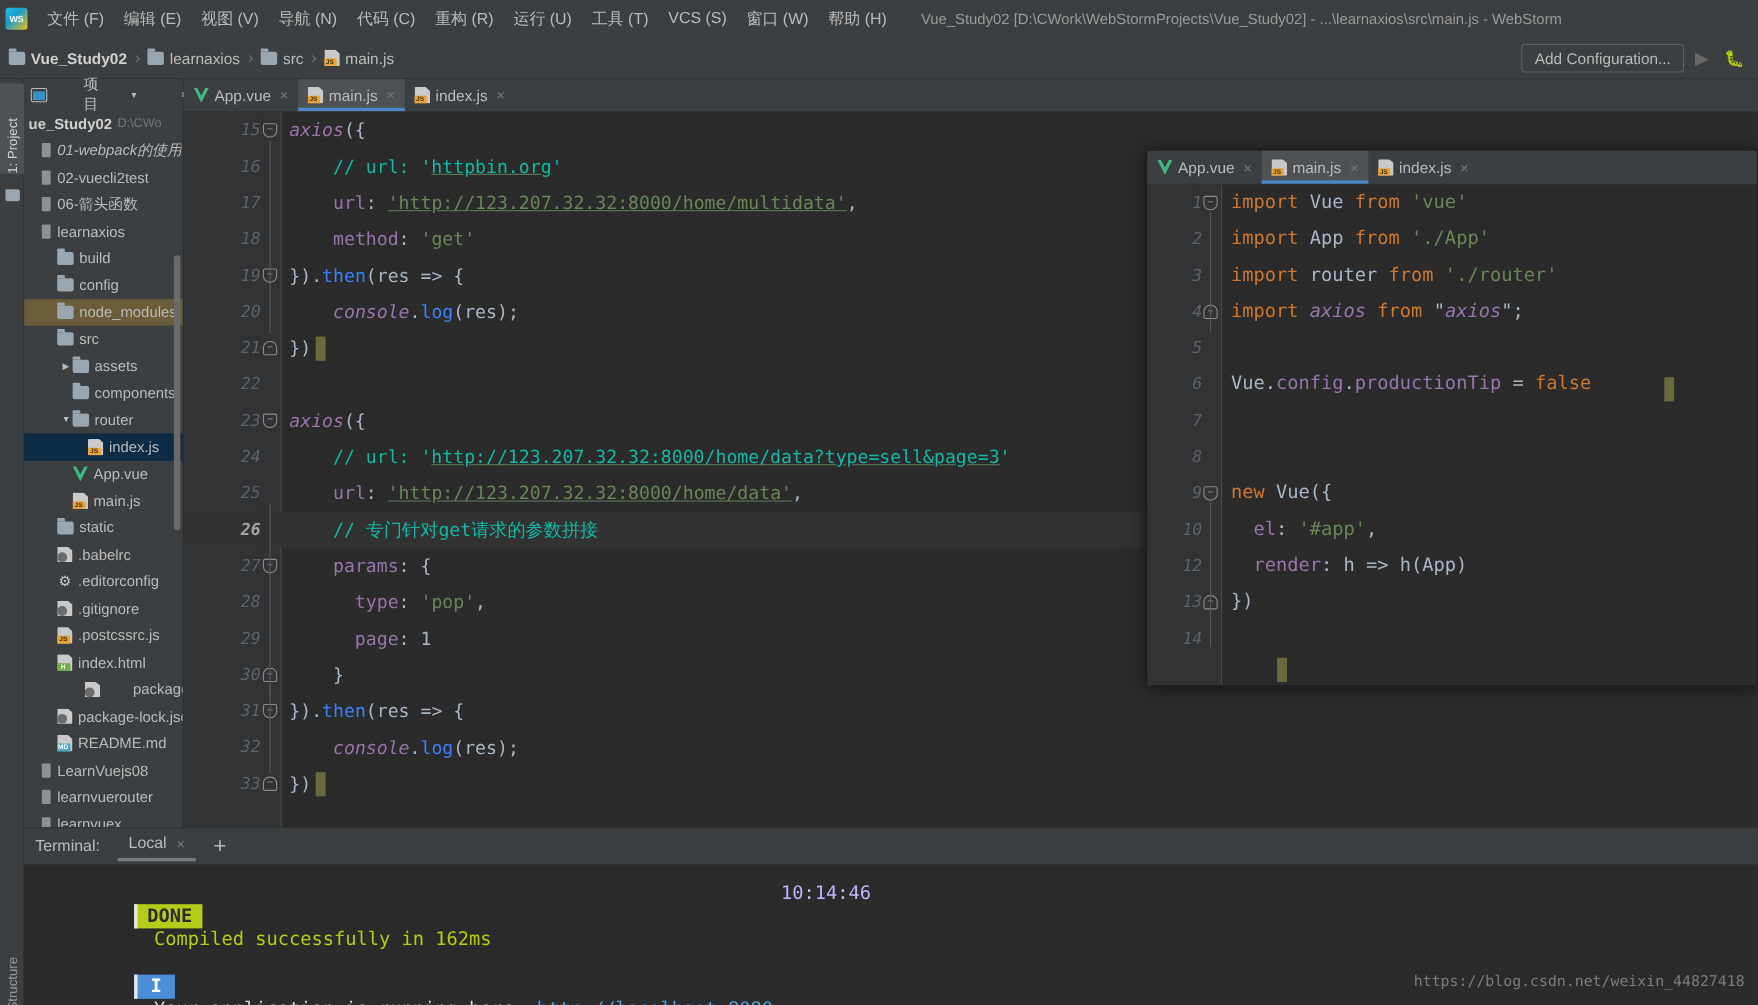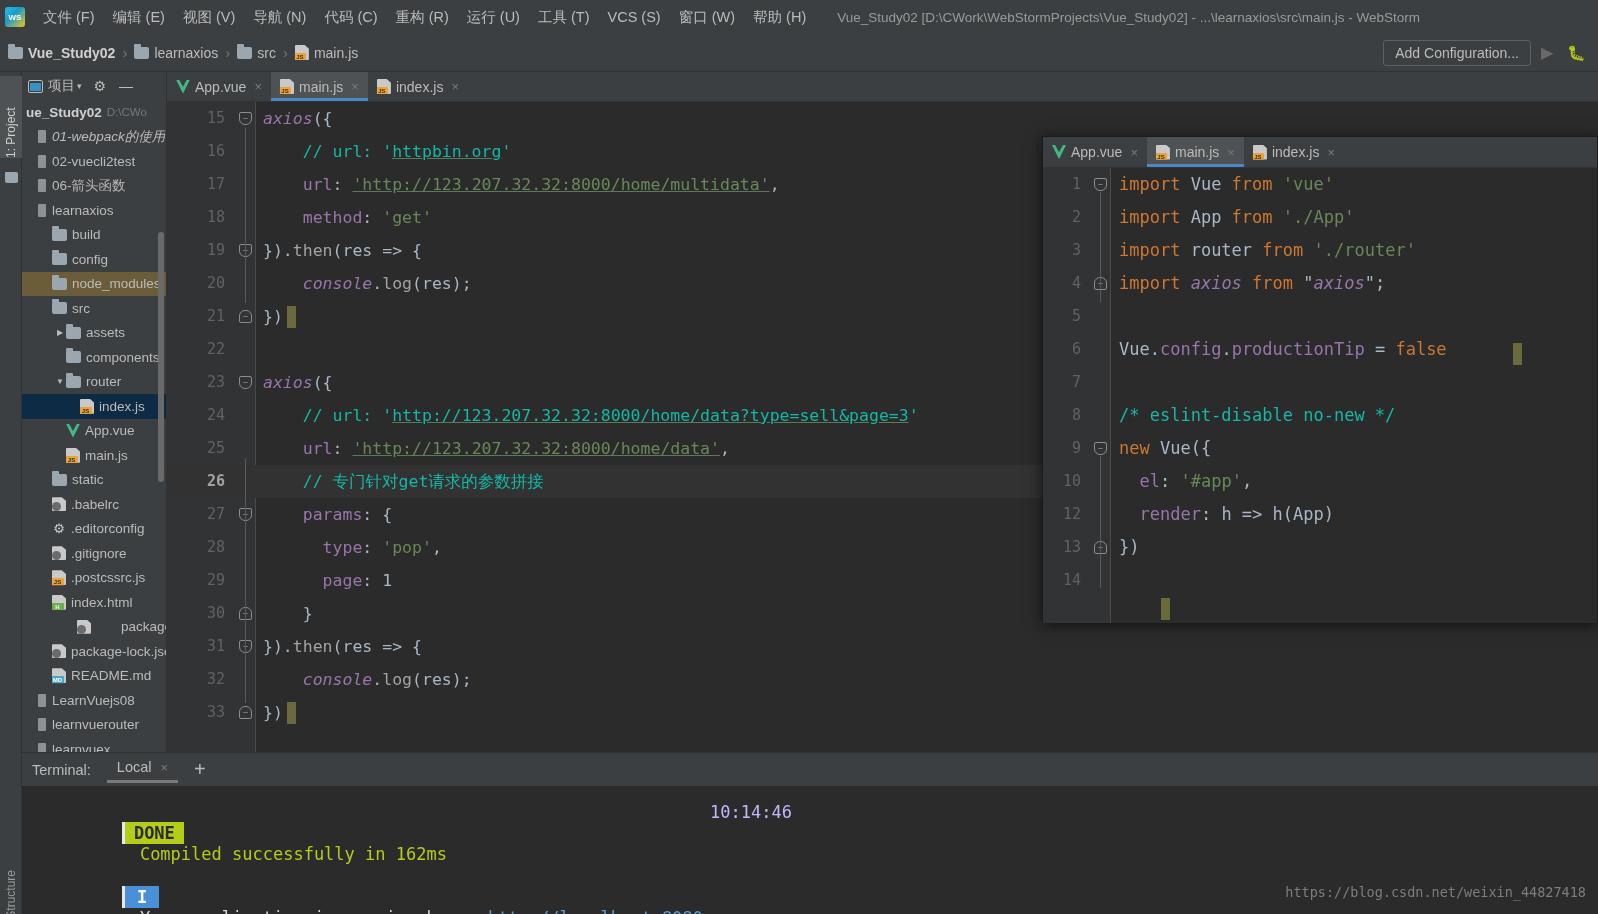--- a/index.html
+++ b/index.html
@@ -93,21 +93,21 @@
     position:absolute; left:5px; width:12px; height:12px; background:#8e9296;
     border-radius:2px;
   }
 
   
   .projpanel {
     position: absolute; left: 22px; top: 72px; width: 145px; height: 680px;
     background: #3c3f41; border-right: 1px solid #323232;
   }
   .projheader {
-    height: 28px; display: flex; align-items: center; padding-left: 6px;
+    height: 28px; display: flex; align-items: center; padding-left: 6px; gap: 28px;
   }
   .ph-icon {
     width:15px;height:13px;border:1.5px solid #bbb;border-radius:2px;
     position:relative; margin-right:5px; flex:none;
   }
   .ph-icon::after{content:"";position:absolute;left:1px;top:2px;right:1px;bottom:1px;background:#3592c4;}
   .ph-text{color:#bbbbbb;font-size:13.5px;}
   .ph-caret{color:#bbbbbb;font-size:9px;margin-left:2px;}
   .ph-gear{margin-left:12px;color:#bbbbbb;font-size:14px;}
   .ph-min{margin-left:13px;color:#bbbbbb;font-size:14px;}
@@ -172,41 +172,41 @@
     border-right:1px solid #4a4a4a;
   }
   .codelines {
     position:absolute; left:0; top:0; right:0; height:650px;
     font-family: "DejaVu Sans Mono", monospace; font-size:16.5px;
   }
   .ln {
     position:relative; height:33px; line-height:33px; white-space:pre;
   }
   .ln .num {
-    position:absolute; left:0; width:58px; text-align:right; color:#606366; font-size:15px;
+    position:absolute; left:12px; width:58px; text-align:right; color:#606366; font-size:15px;font-style:italic;
   }
   .ln.cur .num { color:#a4a3a3; font-weight:bold; }
   .ln .txt { position:absolute; left:96px; }
   .ln.cur { background:#323232; }
   .ln.cur::after{content:"";position:absolute;left:0;right:0;top:0;height:0;}
 
   .fold {
     position:absolute; left:72px; top:10px; width:13px; height:13px;
     border:1px solid #8c8c8c; color:#8c8c8c; font-size:9px; line-height:11px;
     text-align:center; border-radius:2px; background:#313335;
   }
   .fold.down { border-radius:2px 2px 6px 6px; }
   .fold.up   { border-radius:6px 6px 2px 2px; }
   .foldline {
     position:absolute; left:78px; width:1px; background:#5a5a5a;
   }
 
   
   .k   { color:#cc7832; }          
-  .kk  { color:#a3a3a3; }          
+  .kk  { color:#3b82f6; }          
   .s   { color:#6a8759; }          
   .cm  { color:#14b8a6; }          
   .id  { color:#a9b7c6; }          
   .prop{ color:#9876aa; }
   .it  { color:#9876aa; font-style:italic; }
   .itg { color:#a9b7c6; font-style:italic; }
   .ulink { text-decoration: underline; text-decoration-color:#5a7a5a; }
   .caret {
     display:inline-block; width:9px; height:22px; background:#6b6a3c;
     vertical-align:-4px;
@@ -556,21 +556,21 @@
       <div class="gutter"></div>
       <div class="foldcol"></div>
       <div class="codelines" id="popup-code">
           <div class="ln"><span class="num">1</span><span class="fold down">−</span><span class="txt"><span class="id"><span class="k">import</span> Vue <span class="k">from</span> <span class="s">'vue'</span></span></span></div>
           <div class="ln"><span class="num">2</span><span class="txt"><span class="id"><span class="k">import</span> App <span class="k">from</span> <span class="s">'./App'</span></span></span></div>
           <div class="ln"><span class="num">3</span><span class="txt"><span class="id"><span class="k">import</span> router <span class="k">from</span> <span class="s">'./router'</span></span></span></div>
           <div class="ln"><span class="num">4</span><span class="fold up">−</span><span class="txt"><span class="id"><span class="k">import</span> <span class="it">axios</span> <span class="k">from</span> "<span class="it">axios</span>";</span></span></div>
           <div class="ln"><span class="num">5</span><span class="txt"><span class="id"></span></span></div>
           <div class="ln"><span class="num">6</span><span class="txt"><span class="id"><span class="id">Vue</span>.<span class="prop">config</span>.<span class="prop">productionTip</span> = <span class="k">false</span></span></span></div>
           <div class="ln"><span class="num">7</span><span class="txt"><span class="id"></span></span></div>
-          <div class="ln"><span class="num">8</span><span class="txt"><span class="cm">/* eslint-disable no-new */</span></span></div>
+          <div class="ln"><span class="num">8</span></div>
           <div class="ln"><span class="num">9</span><span class="fold down">−</span><span class="txt"><span class="id"><span class="k">new</span> Vue({</span></span></div>
           <div class="ln"><span class="num">10</span><span class="txt"><span class="id">  <span class="prop">el</span><span class="id">:</span> <span class="s">'#app'</span>,</span></span></div>
           <div class="ln"><span class="num">12</span><span class="txt"><span class="id">  <span class="prop">render</span><span class="id">:</span> h =&gt; h(App)</span></span></div>
           <div class="ln"><span class="num">13</span><span class="fold up">−</span><span class="txt"><span class="id">})</span></span></div>
           <div class="ln"><span class="num">14</span><span class="txt"><span class="id"></span></span></div>
           <div class="foldline" style="top: 24px; height: 110px;"></div>
           <div class="foldline" style="top: 288px; height: 132px;"></div>
           <span class="caret" style="position: absolute; left: 470px; top: 175px;"></span>
           <span class="caret" style="position: absolute; left: 118px; top: 430px;"></span>
         </div>

